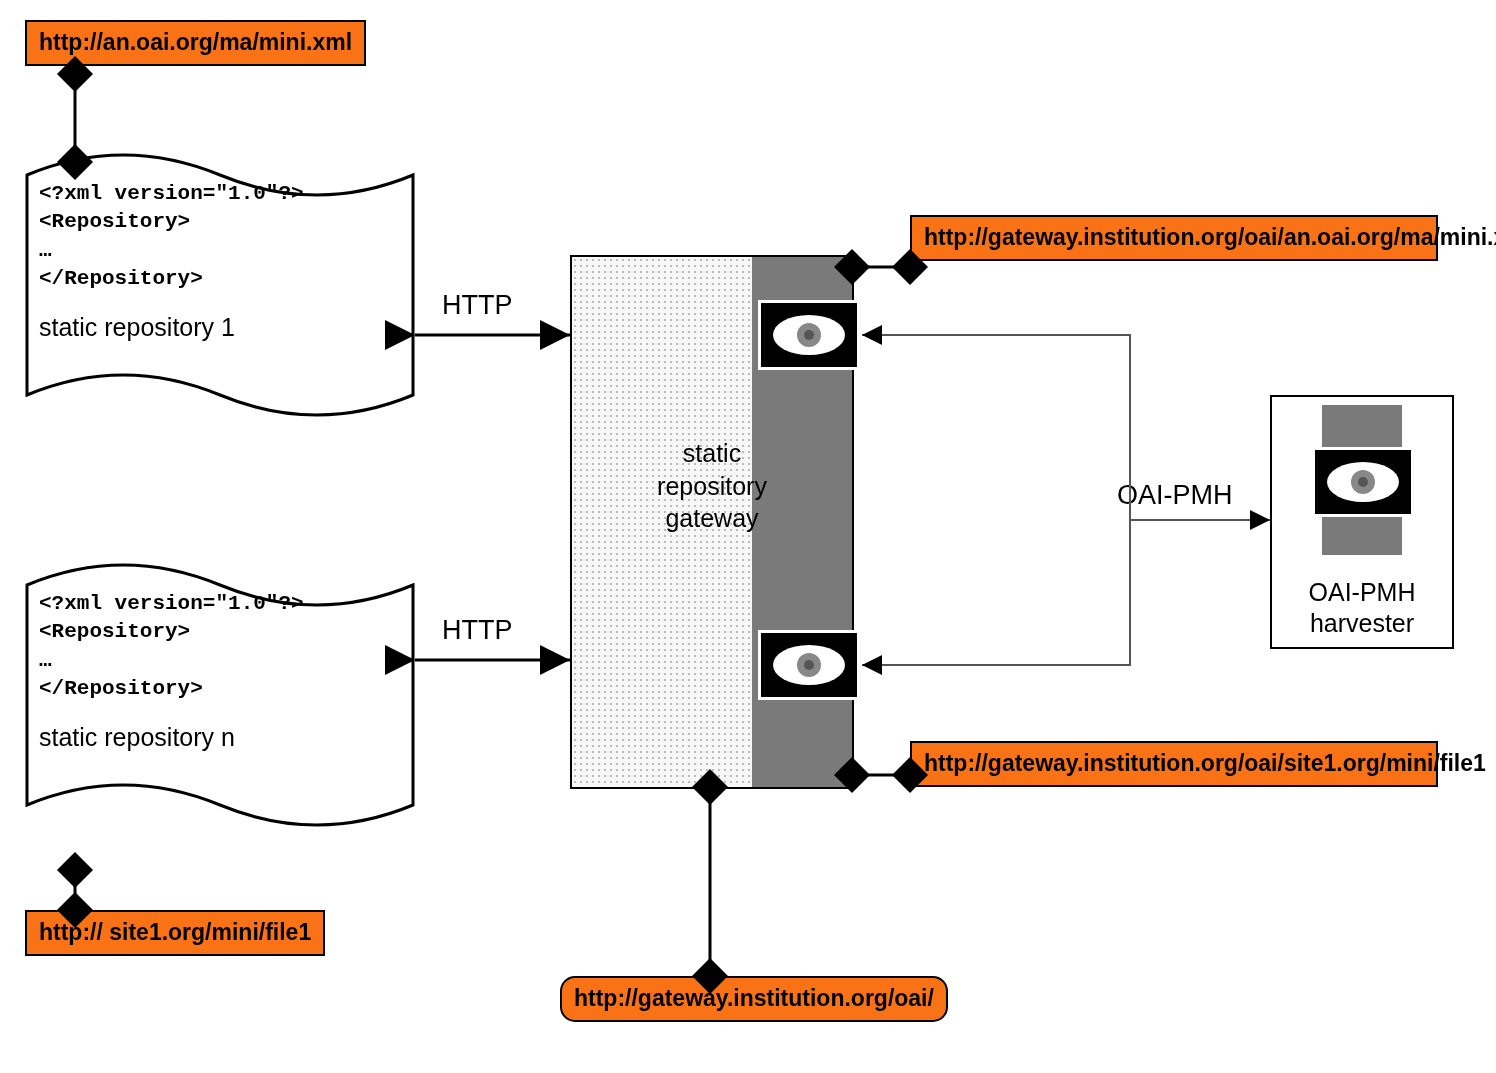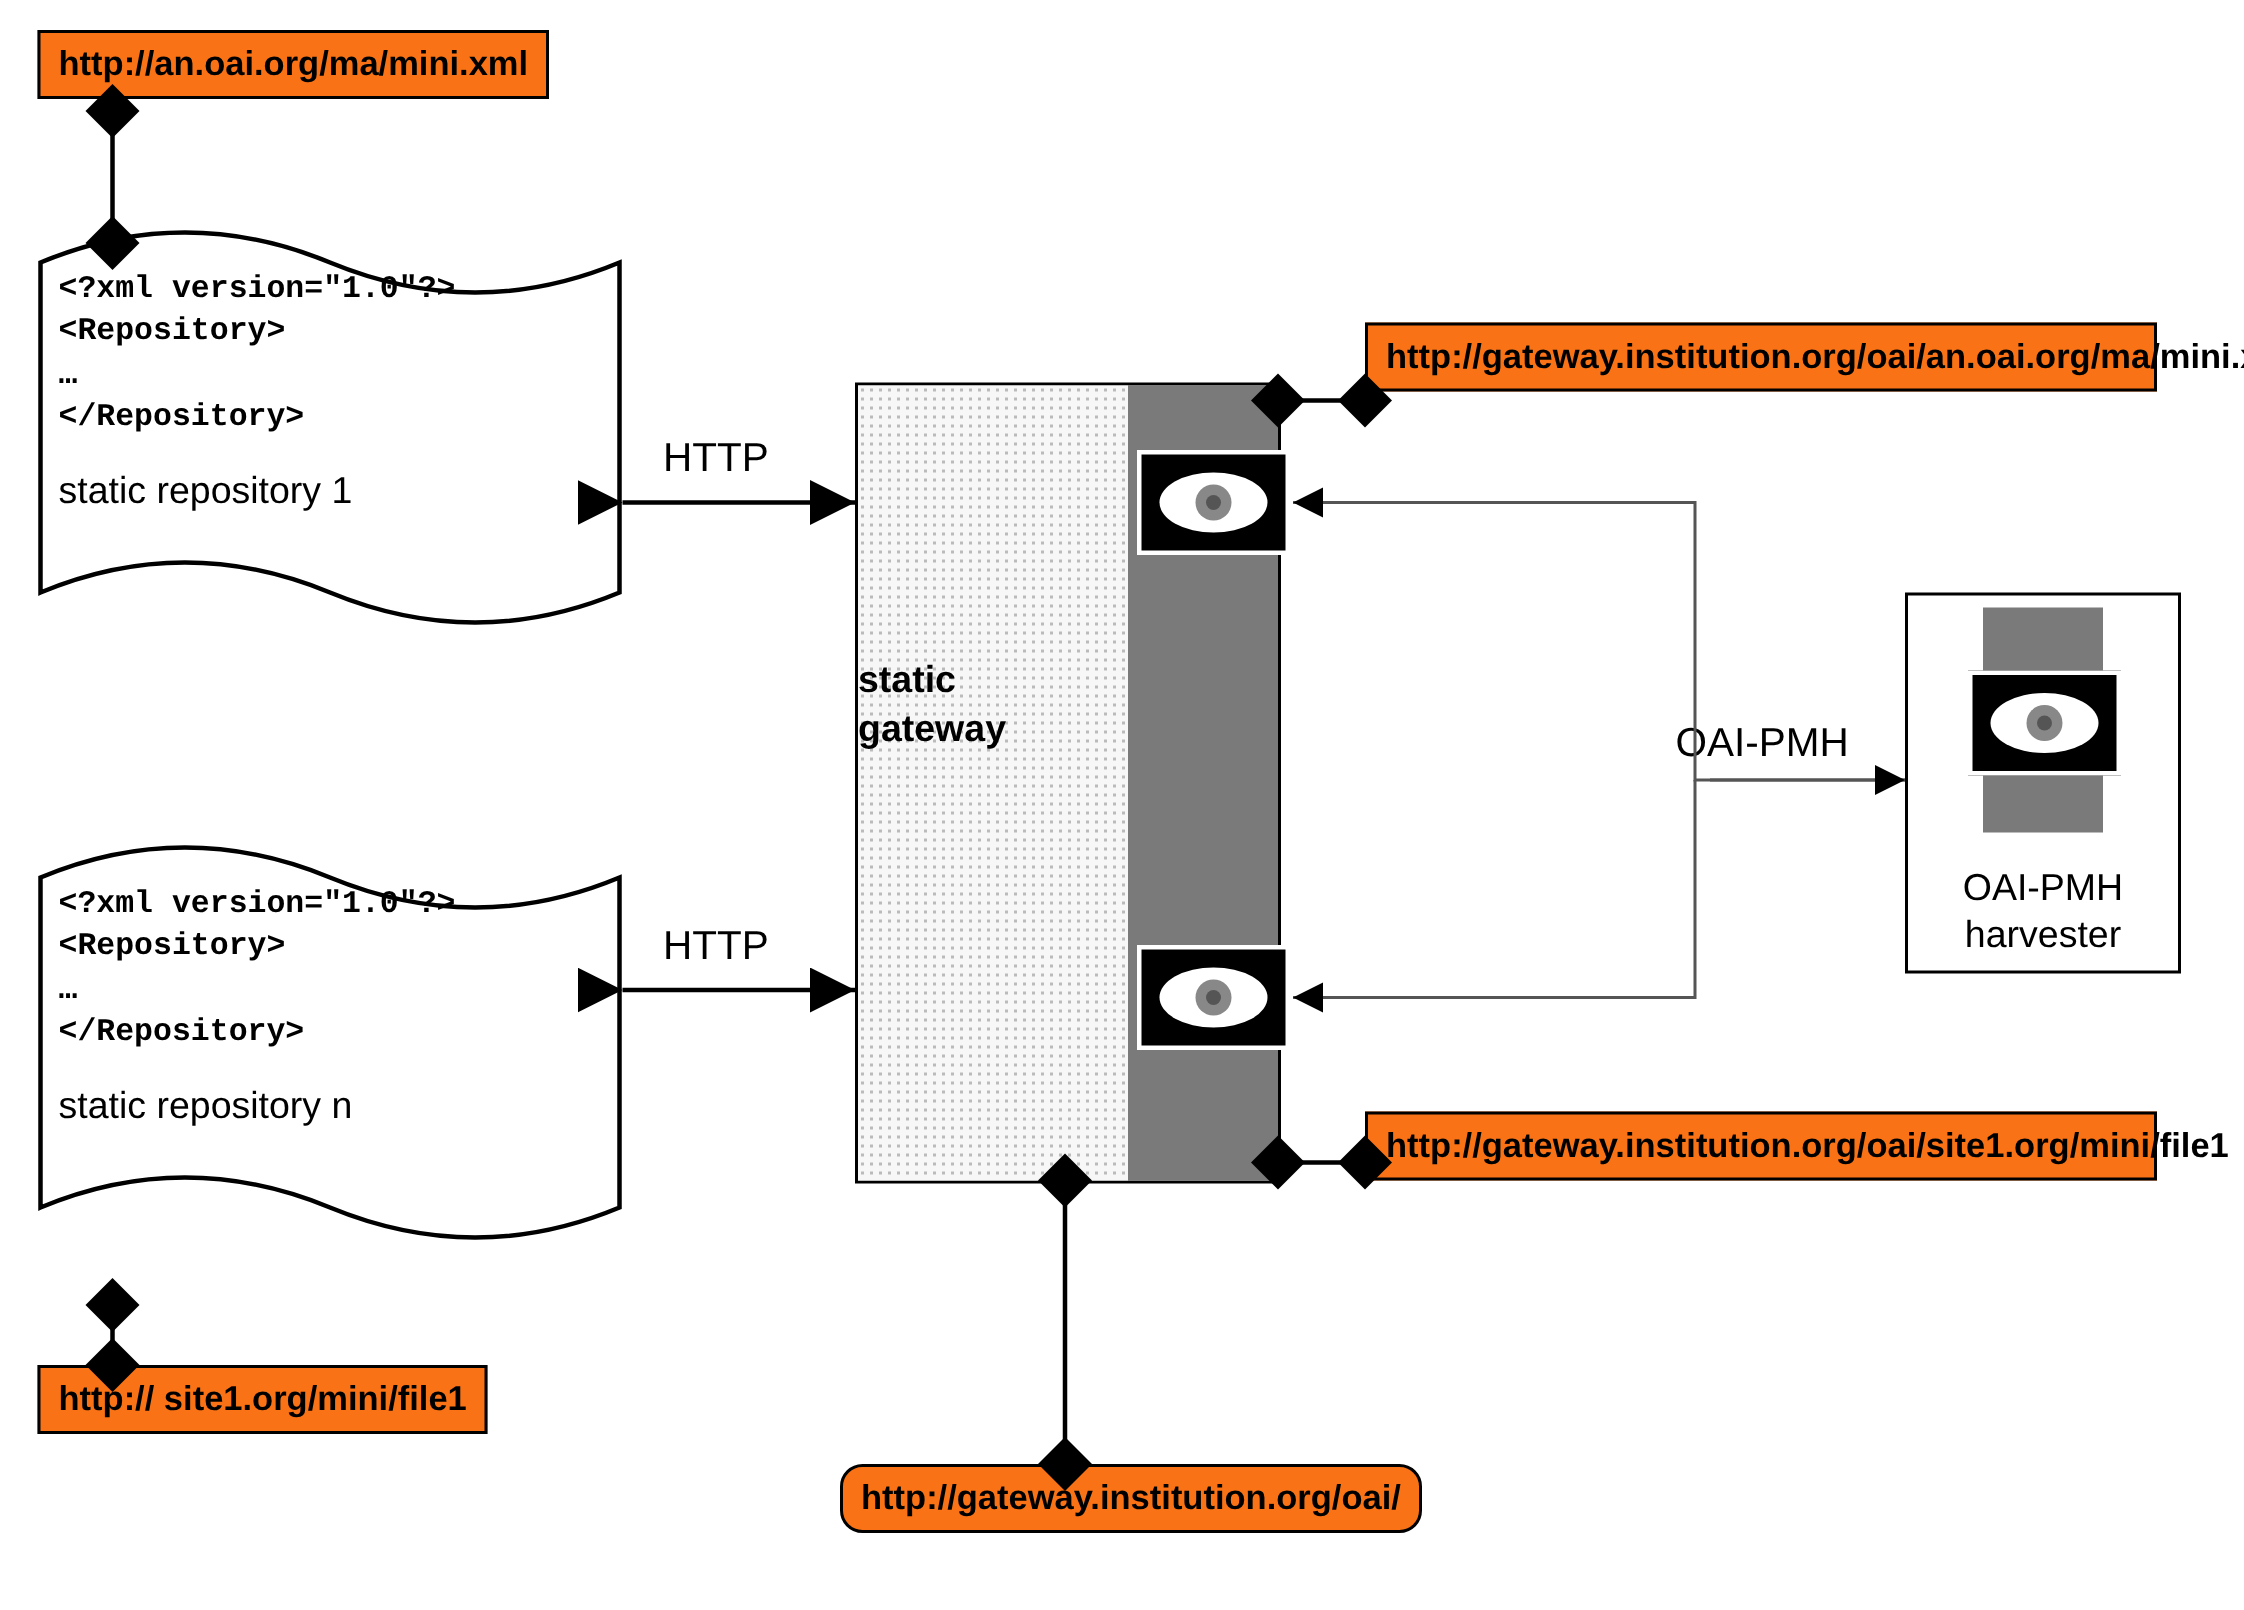--- a/index.html
+++ b/index.html
@@ -64,23 +64,23 @@
   .gateway .dark {
     position: absolute;
     right: 0; top: 0;
     width: 100px; height: 100%;
     background: #7a7a7a;
   }
   .gateway-label {
     position: absolute;
     left: 0; top: 180px;
     width: 100%;
-    text-align: left;
+    text-align: center;
     font-size: 25px;
-    font-weight: bold;
+    font-weight: normal;
     line-height: 1.3;
     z-index: 5;
   }
   .eye {
     position: absolute;
     width: 96px;
     height: 64px;
     z-index: 6;
     border: 3px solid #fff;
     background: #000;
@@ -197,20 +197,21 @@
 </div>
 
 <div class="edge-label" style="left:440px; top:290px;">HTTP</div>
 <div class="edge-label" style="left:440px; top:615px;">HTTP</div>
 
 <div class="gateway">
   <div class="light"></div>
   <div class="dark"></div>
   <div class="gateway-label">
     <div>static</div>
+    <div>repository</div>
     <div>gateway</div>
   </div>
 </div>
 
 <div class="eye" style="left:758px; top:300px;">
   <svg width="80" height="46" viewBox="0 0 80 46">
     <ellipse cx="40" cy="23" rx="36" ry="20" fill="#fff"></ellipse>
     <circle cx="40" cy="23" r="12" fill="#888"></circle>
     <circle cx="40" cy="23" r="5" fill="#555"></circle>
   </svg>

